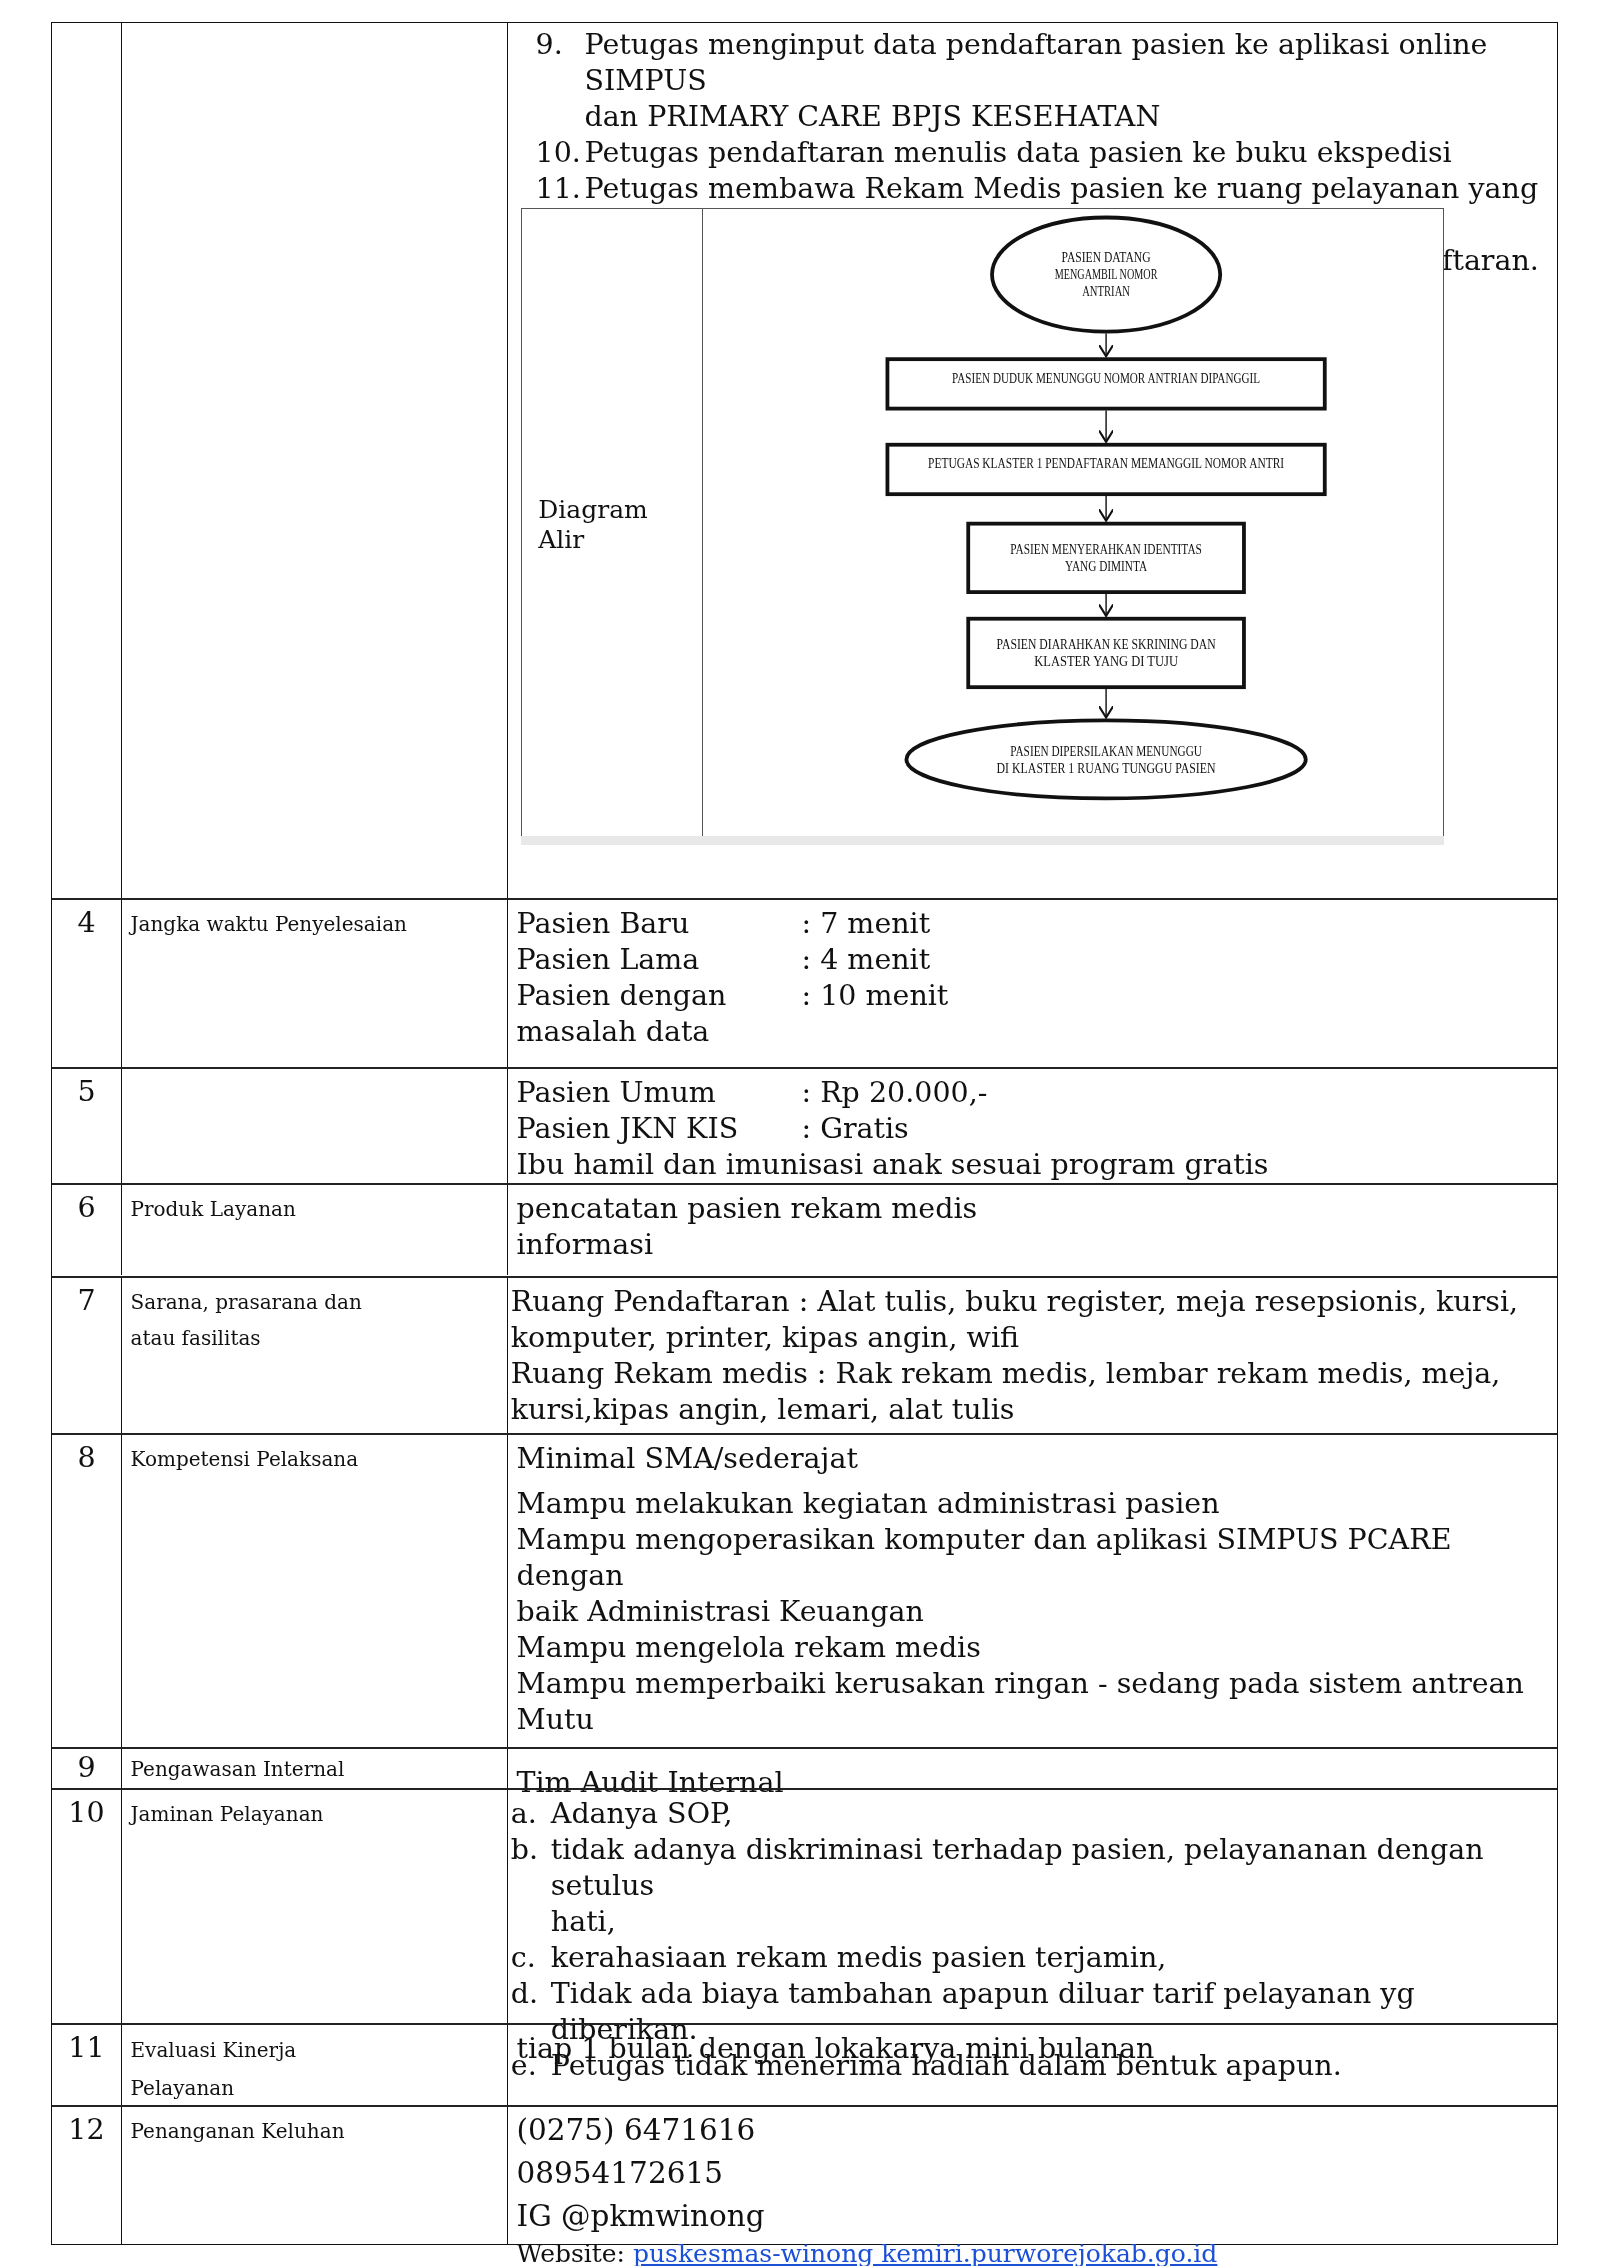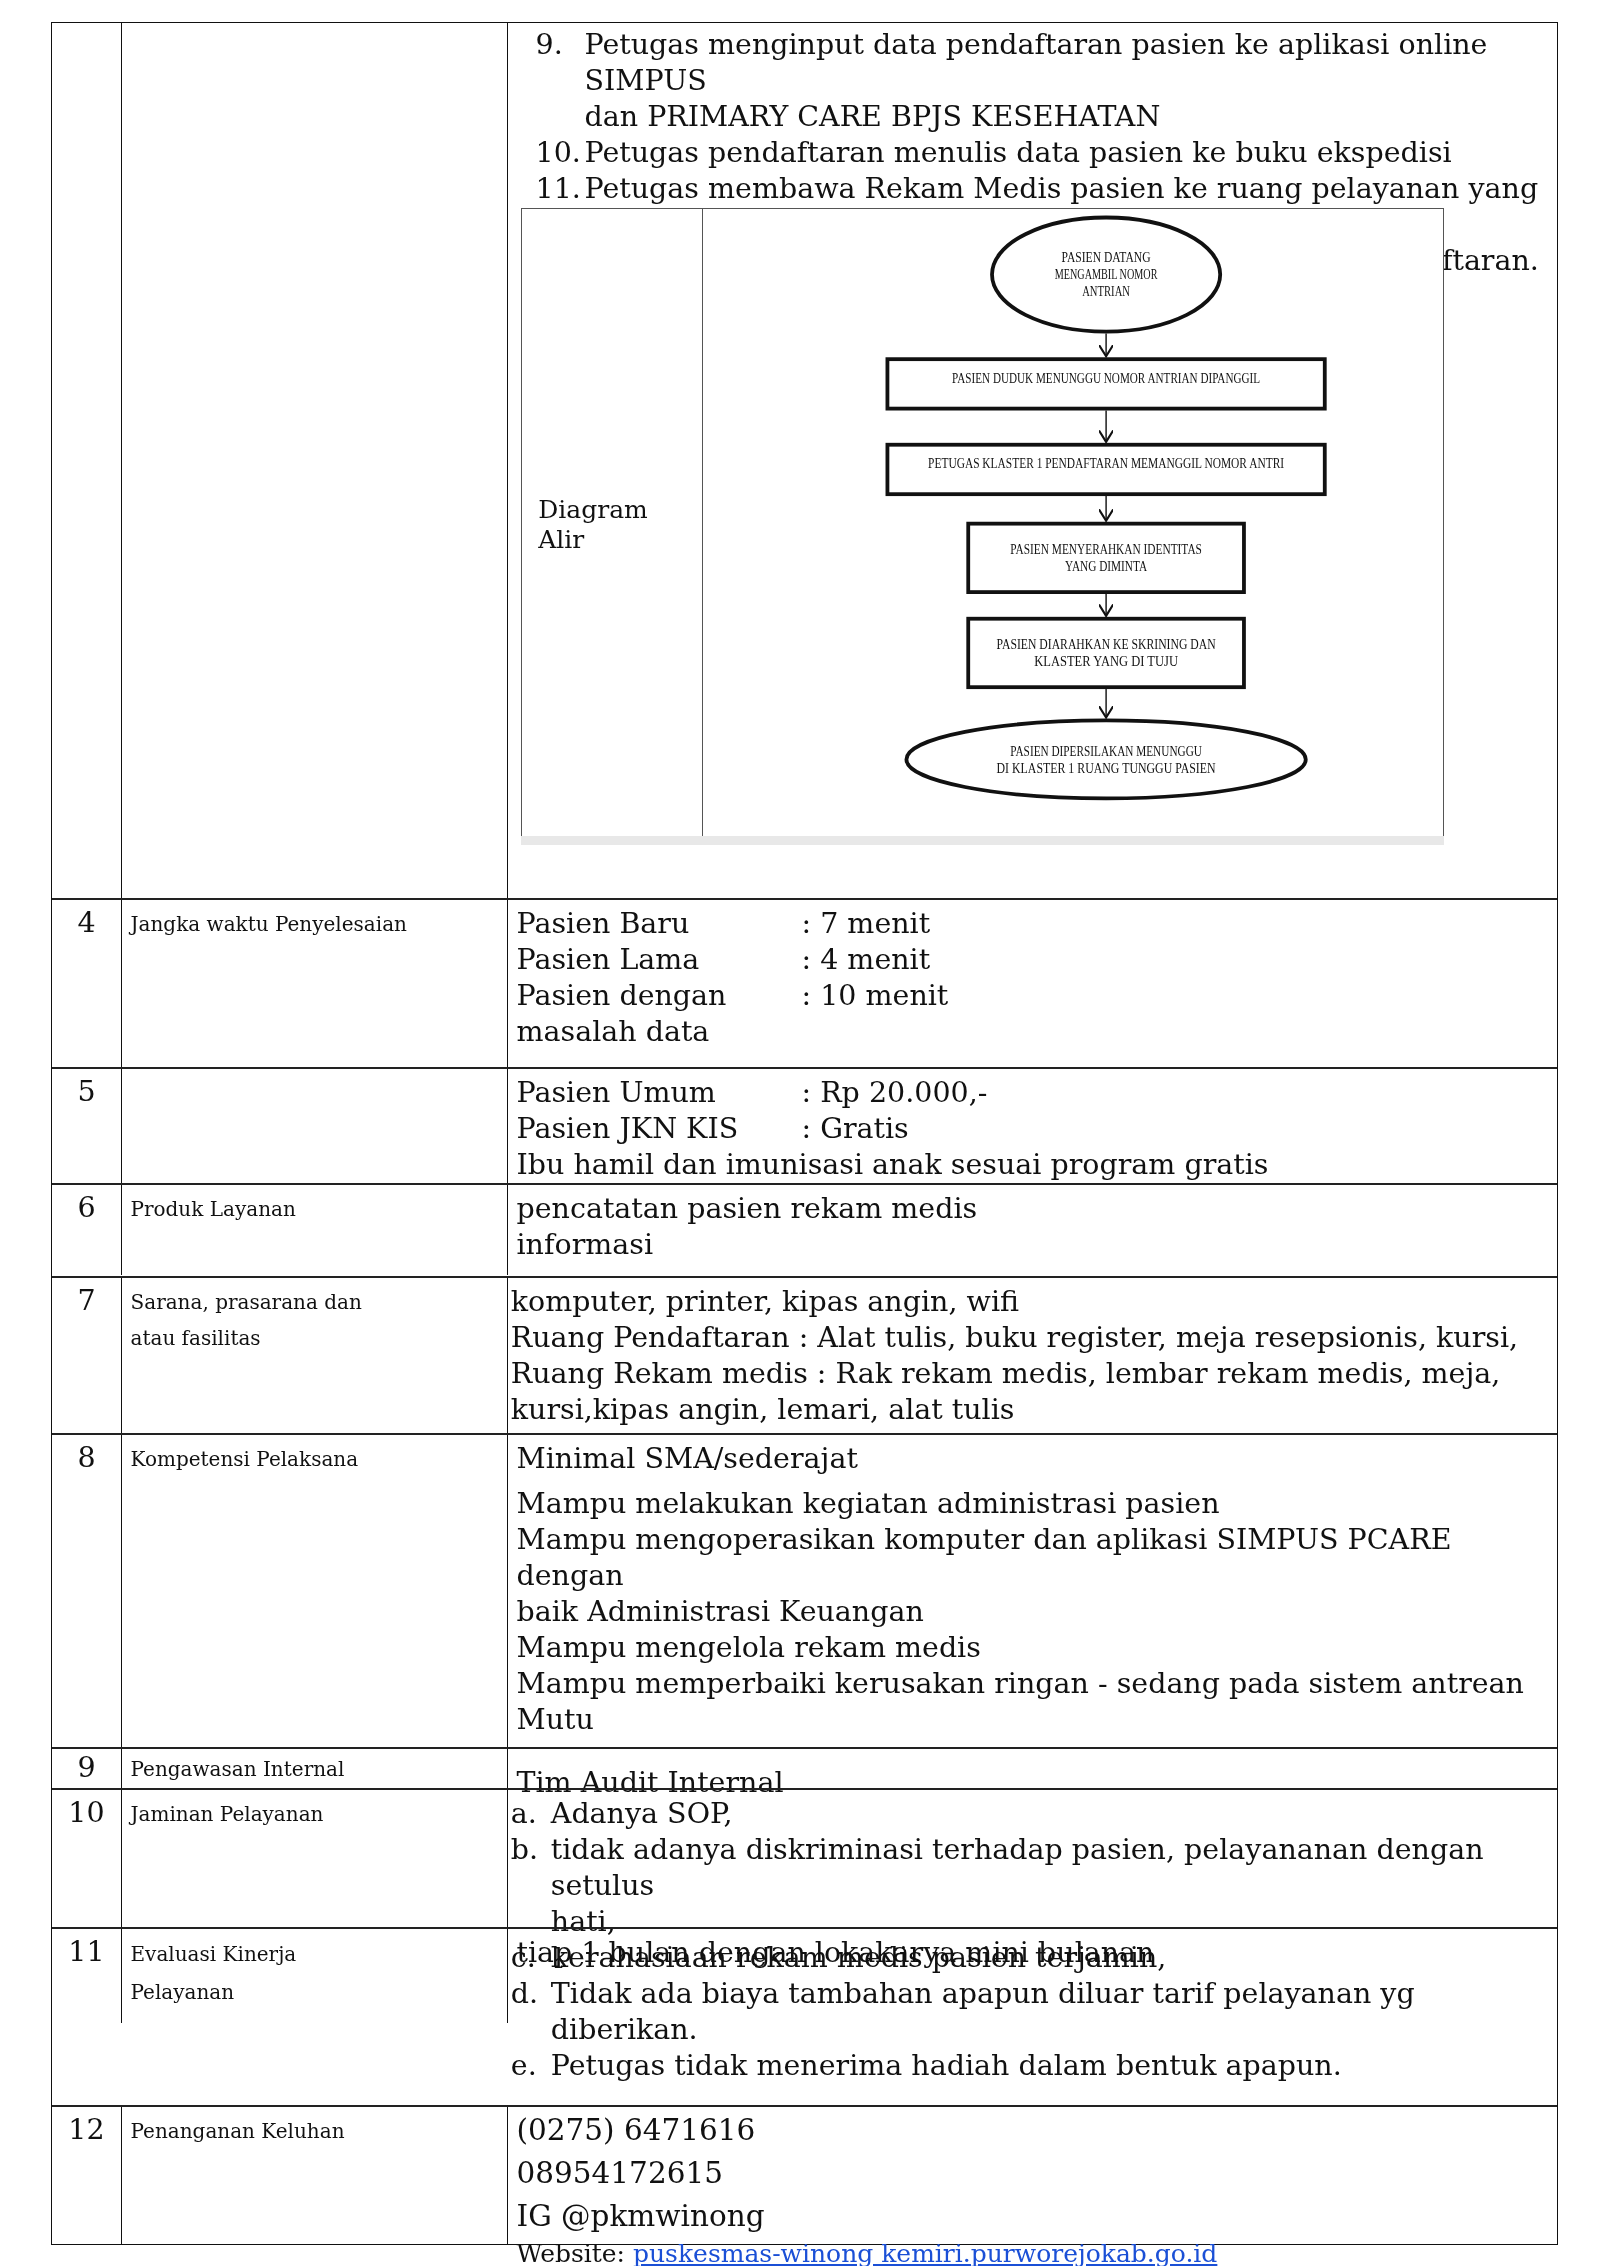--- a/index.html
+++ b/index.html
@@ -144,22 +144,22 @@
       <div>informasi</div>
     </div>
   </div>
 
   <div class="row" style="top:1253px;height:158px;">
     <div class="cell c-no">7</div>
     <div class="vline" style="left:69px"></div>
     <div class="cell c-label"><span>Sarana, prasarana dan</span><br><span>atau fasilitas</span></div>
     <div class="vline" style="left:455px"></div>
     <div class="cell c-val" style="padding-left:3.8px;">
+      <div>Ruang Pendaftaran : Alat tulis, buku register, meja resepsionis, kursi,</div>
       <div>komputer, printer, kipas angin, wifi</div>
-      <div>Ruang Pendaftaran : Alat tulis, buku register, meja resepsionis, kursi,</div>
       <div>Ruang Rekam medis : Rak rekam medis, lembar rekam medis, meja,</div>
       <div>kursi,kipas angin, lemari, alat tulis</div>
     </div>
   </div>
 
   <div class="row" style="top:1410px;height:314px;">
     <div class="cell c-no">8</div>
     <div class="vline" style="left:69px"></div>
     <div class="cell c-label">Kompetensi Pelaksana</div>
     <div class="vline" style="left:455px"></div>
@@ -206,21 +206,21 @@
             <span>Tidak ada biaya tambahan apapun diluar tarif pelayanan yg diberikan.</span>
           </li>
         <li class="small">
             <span class="n">e.</span>
             <span>Petugas tidak menerima hadiah dalam bentuk apapun.</span>
           </li>
       </ul>
     </div>
   </div>
 
-  <div class="row" style="top:1904px;height:92px;">
+  <div class="row" style="top:2000px;height:92px;">
     <div class="cell c-no">11</div>
     <div class="vline" style="left:69px"></div>
     <div class="cell c-label" style="line-height:38px;"><span>Evaluasi Kinerja</span><br><span>Pelayanan</span></div>
     <div class="vline" style="left:455px"></div>
     <div class="cell c-val">tiap 1 bulan dengan lokakarya mini bulanan</div>
   </div>
 
   <div class="row" style="top:2082px;height:139px;">
     <div class="cell c-no">12</div>
     <div class="vline" style="left:69px"></div>

